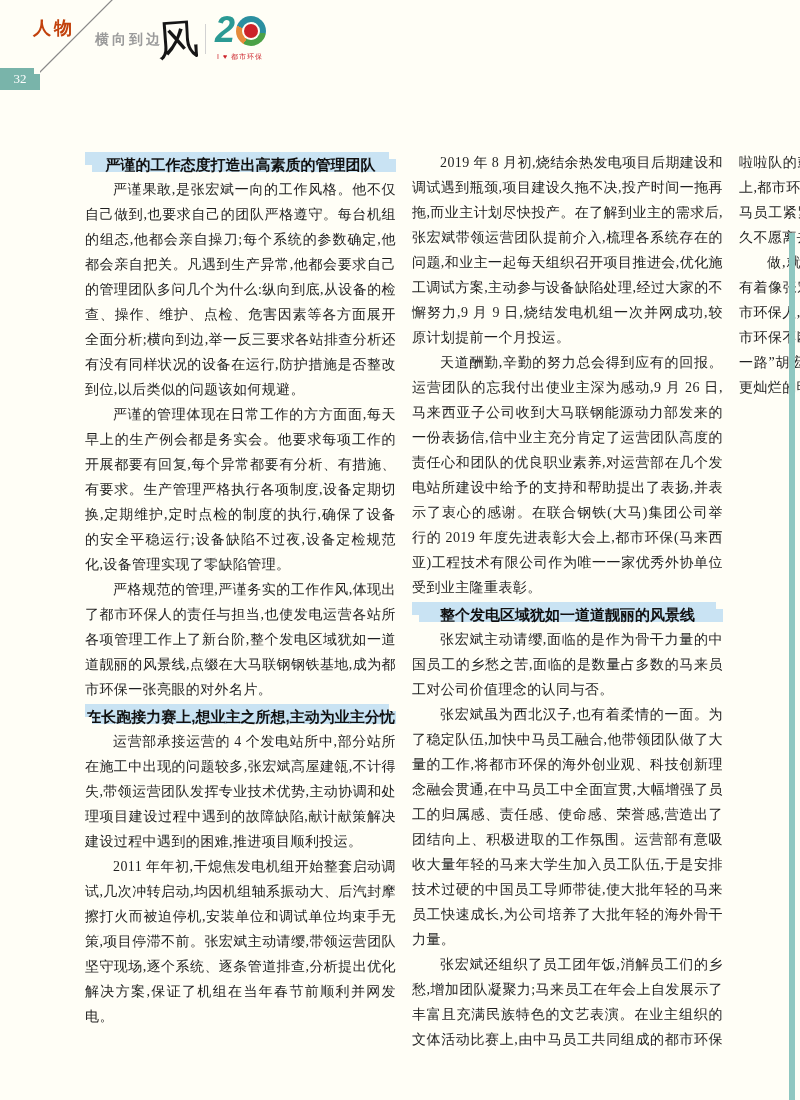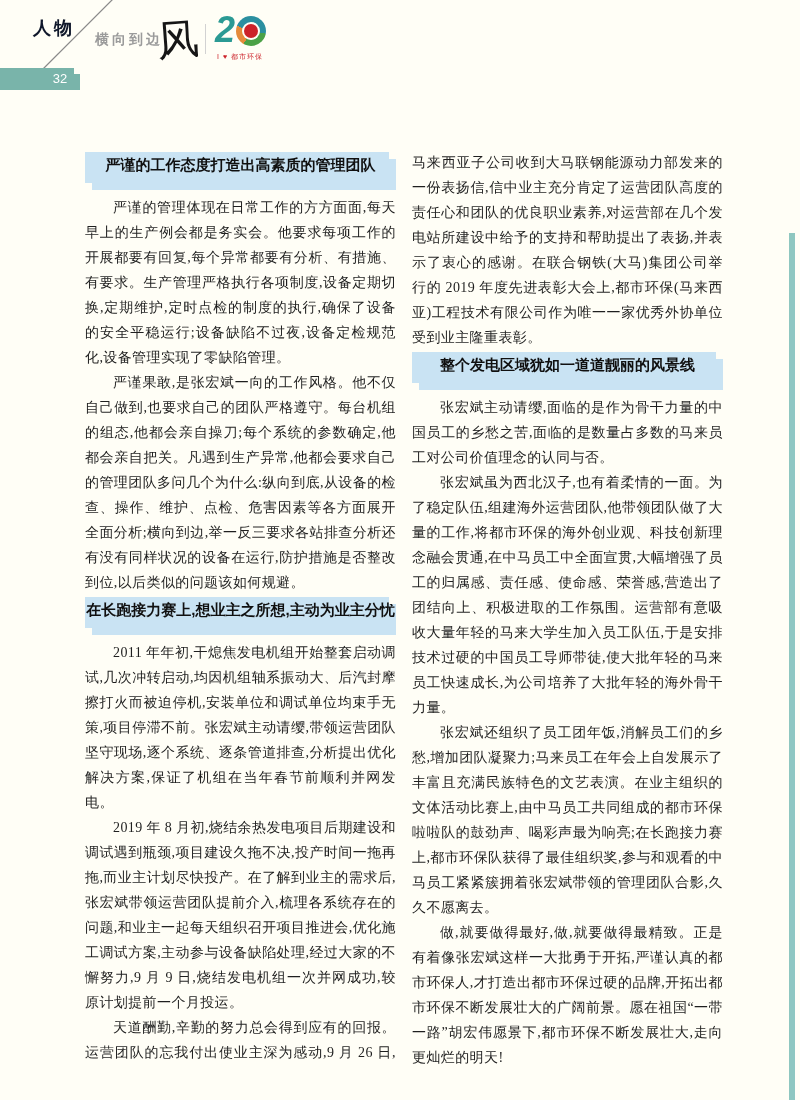--- a/index.html
+++ b/index.html
@@ -6,21 +6,21 @@
   body{
     width:800px;height:1100px;position:relative;overflow:hidden;
     background:#fffef6;
     font-family:"Liberation Serif","DejaVu Serif",serif;
     color:#1f1f1f;
   }
   
   .category{
     position:absolute;left:33px;top:16px;
     font-family:"Liberation Sans","DejaVu Sans",sans-serif;
-    font-size:18px;font-weight:bold;letter-spacing:3px;color:#0f172a;
+    font-size:18px;font-weight:bold;letter-spacing:3px;color:#c2410c;
   }
   .diag{position:absolute;left:0;top:0;}
   .brand{
     position:absolute;left:95px;top:31px;
     font-size:14px;letter-spacing:3px;color:#9b9b9b;font-weight:bold;
   }
   .calligraphy{
     position:absolute;left:157px;top:12px;
     font-size:42px;color:#161616;transform:rotate(-4deg);
     font-family:"Liberation Serif",serif;
@@ -43,34 +43,34 @@
     position:absolute;left:8px;top:8px;width:14px;height:14px;border-radius:50%;background:#cc2229;
   }
   .logo-tagline{
     position:absolute;left:2px;top:37px;width:70px;
     font-family:"Liberation Sans","DejaVu Sans",sans-serif;
     font-size:7px;color:#cc2229;white-space:nowrap;letter-spacing:1px;
   }
   .pagenum{
     position:absolute;left:0;top:68px;width:40px;height:22px;
     background:#79b4aa;color:#fff;
-    font-family:Liberation Sans, sans-serif;
-    font-size:13px;line-height:22px;text-align:center;padding-left:40px;
+    font-family:Liberation Serif, serif;
+    font-size:13px;line-height:22px;text-align:center;
   }
   .pagenum .notch{position:absolute;right:0;top:0;width:6px;height:6px;background:#fffef6;}
   
   .article{
     position:absolute;left:85px;top:150px;width:638px;height:924px;
     column-count:2;column-gap:16px;column-fill:auto;
     text-align:justify;
   }
   .section-heading{
     background:#c9e3f3;color:#101010;
     font-size:15px;font-weight:bold;text-align:center;
-    height:38px;line-height:26px;margin:2px 0 5px 0;
+    height:20px;line-height:26px;margin:2px 0 5px 0;
     position:relative;break-inside:avoid;
     font-family:"Liberation Sans","DejaVu Sans",sans-serif;
   }
   .section-heading::before{
     content:"";position:absolute;left:0;bottom:0;width:7px;height:7px;background:#fffef6;
   }
   .section-heading::after{
     content:"";position:absolute;right:0;top:0;width:7px;height:7px;background:#fffef6;
   }
   .article p{
@@ -111,35 +111,37 @@
 
 <div class="pagenum">
   <span>32</span>
   <span class="notch"></span>
 </div>
 
 <div class="article">
 
   <section>
     <h2 class="section-heading">严谨的工作态度打造出高素质的管理团队</h2>
+    <p>严谨果敢,是张宏斌一向的工作风格。他不仅自己做到,也要求自己的团队严格遵守。每台机组的组态,他都会亲自操刀;每个系统的参数确定,他都会亲自把关。凡遇到生产异常,他都会要求自己的管理团队多问几个为什么:纵向到底,从设备的检查、操作、维护、点检、危害因素等各方面展开全面分析;横向到边,举一反三要求各站排查分析还有没有同样状况的设备在运行,防护措施是否整改到位,以后类似的问题该如何规避。</p>
     <p>严谨的管理体现在日常工作的方方面面,每天早上的生产例会都是务实会。他要求每项工作的开展都要有回复,每个异常都要有分析、有措施、有要求。生产管理严格执行各项制度,设备定期切换,定期维护,定时点检的制度的执行,确保了设备的安全平稳运行;设备缺陷不过夜,设备定检规范化,设备管理实现了零缺陷管理。</p>
-    <p>严谨果敢,是张宏斌一向的工作风格。他不仅自己做到,也要求自己的团队严格遵守。每台机组的组态,他都会亲自操刀;每个系统的参数确定,他都会亲自把关。凡遇到生产异常,他都会要求自己的管理团队多问几个为什么:纵向到底,从设备的检查、操作、维护、点检、危害因素等各方面展开全面分析;横向到边,举一反三要求各站排查分析还有没有同样状况的设备在运行,防护措施是否整改到位,以后类似的问题该如何规避。</p>
+    <p>严格规范的管理,严谨务实的工作作风,体现出了都市环保人的责任与担当,也使发电运营各站所各项管理工作上了新台阶,整个发电区域犹如一道道靓丽的风景线,点缀在大马联钢钢铁基地,成为都市环保一张亮眼的对外名片。</p>
   </section>
 
   <section>
     <h2 class="section-heading">在长跑接力赛上,想业主之所想,主动为业主分忧</h2>
+    <p>运营部承接运营的 4 个发电站所中,部分站所在施工中出现的问题较多,张宏斌高屋建瓴,不计得失,带领运营团队发挥专业技术优势,主动协调和处理项目建设过程中遇到的故障缺陷,献计献策解决建设过程中遇到的困难,推进项目顺利投运。</p>
     <p>2011 年年初,干熄焦发电机组开始整套启动调试,几次冲转启动,均因机组轴系振动大、后汽封摩擦打火而被迫停机,安装单位和调试单位均束手无策,项目停滞不前。张宏斌主动请缨,带领运营团队坚守现场,逐个系统、逐条管道排查,分析提出优化解决方案,保证了机组在当年春节前顺利并网发电。</p>
     <p>2019 年 8 月初,烧结余热发电项目后期建设和调试遇到瓶颈,项目建设久拖不决,投产时间一拖再拖,而业主计划尽快投产。在了解到业主的需求后,张宏斌带领运营团队提前介入,梳理各系统存在的问题,和业主一起每天组织召开项目推进会,优化施工调试方案,主动参与设备缺陷处理,经过大家的不懈努力,9 月 9 日,烧结发电机组一次并网成功,较原计划提前一个月投运。</p>
     <p>天道酬勤,辛勤的努力总会得到应有的回报。运营团队的忘我付出使业主深为感动,9 月 26 日,马来西亚子公司收到大马联钢能源动力部发来的一份表扬信,信中业主充分肯定了运营团队高度的责任心和团队的优良职业素养,对运营部在几个发电站所建设中给予的支持和帮助提出了表扬,并表示了衷心的感谢。在联合钢铁(大马)集团公司举行的 2019 年度先进表彰大会上,都市环保(马来西亚)工程技术有限公司作为唯一一家优秀外协单位受到业主隆重表彰。</p>
   </section>
 
   <section>
     <h2 class="section-heading">整个发电区域犹如一道道靓丽的风景线</h2>
     <p>张宏斌主动请缨,面临的是作为骨干力量的中国员工的乡愁之苦,面临的是数量占多数的马来员工对公司价值理念的认同与否。</p>
-    <p>张宏斌虽为西北汉子,也有着柔情的一面。为了稳定队伍,组建海外运营团队,他带领团队做了大量的工作,将都市环保的海外创业观、科技创新理念融会贯通,在中马员工中全面宣贯,大幅增强了员工的归属感、责任感、使命感、荣誉感,营造出了团结向上、积极进取的工作氛围。运营部有意吸收大量年轻的马来大学生加入员工队伍,于是安排技术过硬的中国员工导师带徒,使大批年轻的马来员工快速成长,为公司培养了大批年轻的海外骨干力量。</p>
+    <p>张宏斌虽为西北汉子,也有着柔情的一面。为了稳定队伍,加快中马员工融合,他带领团队做了大量的工作,将都市环保的海外创业观、科技创新理念融会贯通,在中马员工中全面宣贯,大幅增强了员工的归属感、责任感、使命感、荣誉感,营造出了团结向上、积极进取的工作氛围。运营部有意吸收大量年轻的马来大学生加入员工队伍,于是安排技术过硬的中国员工导师带徒,使大批年轻的马来员工快速成长,为公司培养了大批年轻的海外骨干力量。</p>
     <p>张宏斌还组织了员工团年饭,消解员工们的乡愁,增加团队凝聚力;马来员工在年会上自发展示了丰富且充满民族特色的文艺表演。在业主组织的文体活动比赛上,由中马员工共同组成的都市环保啦啦队的鼓劲声、喝彩声最为响亮;在长跑接力赛上,都市环保队获得了最佳组织奖,参与和观看的中马员工紧紧簇拥着张宏斌带领的管理团队合影,久久不愿离去。</p>
     <p>做,就要做得最好,做,就要做得最精致。正是有着像张宏斌这样一大批勇于开拓,严谨认真的都市环保人,才打造出都市环保过硬的品牌,开拓出都市环保不断发展壮大的广阔前景。愿在祖国“一带一路”胡宏伟愿景下,都市环保不断发展壮大,走向更灿烂的明天!</p>
   </section>
 
   <div class="signature">都市环保 ASSB 运营部  王祥</div>
 
 </div>
 
 <div class="right-bar"></div>
 

